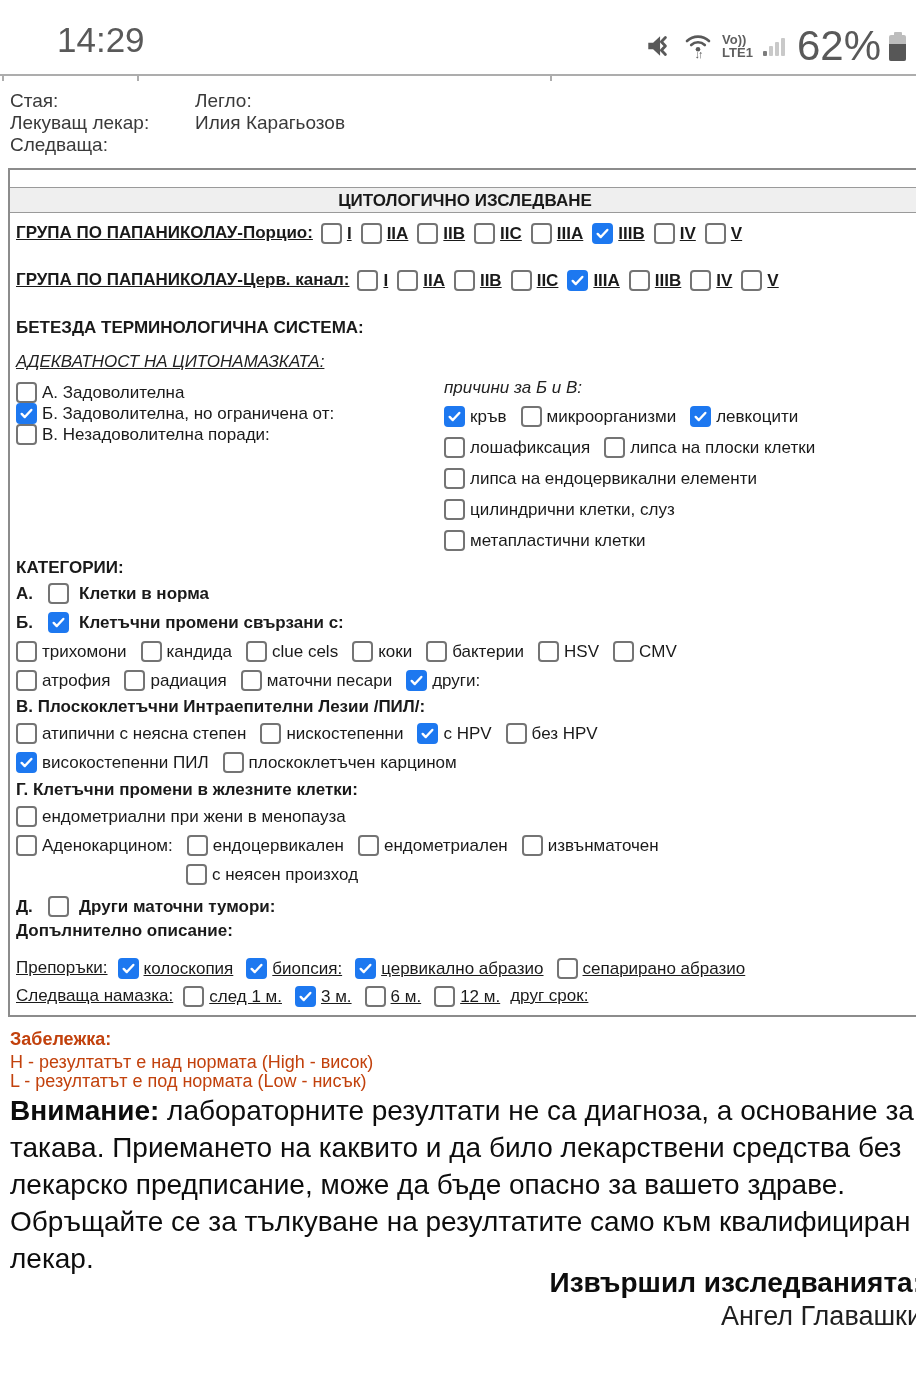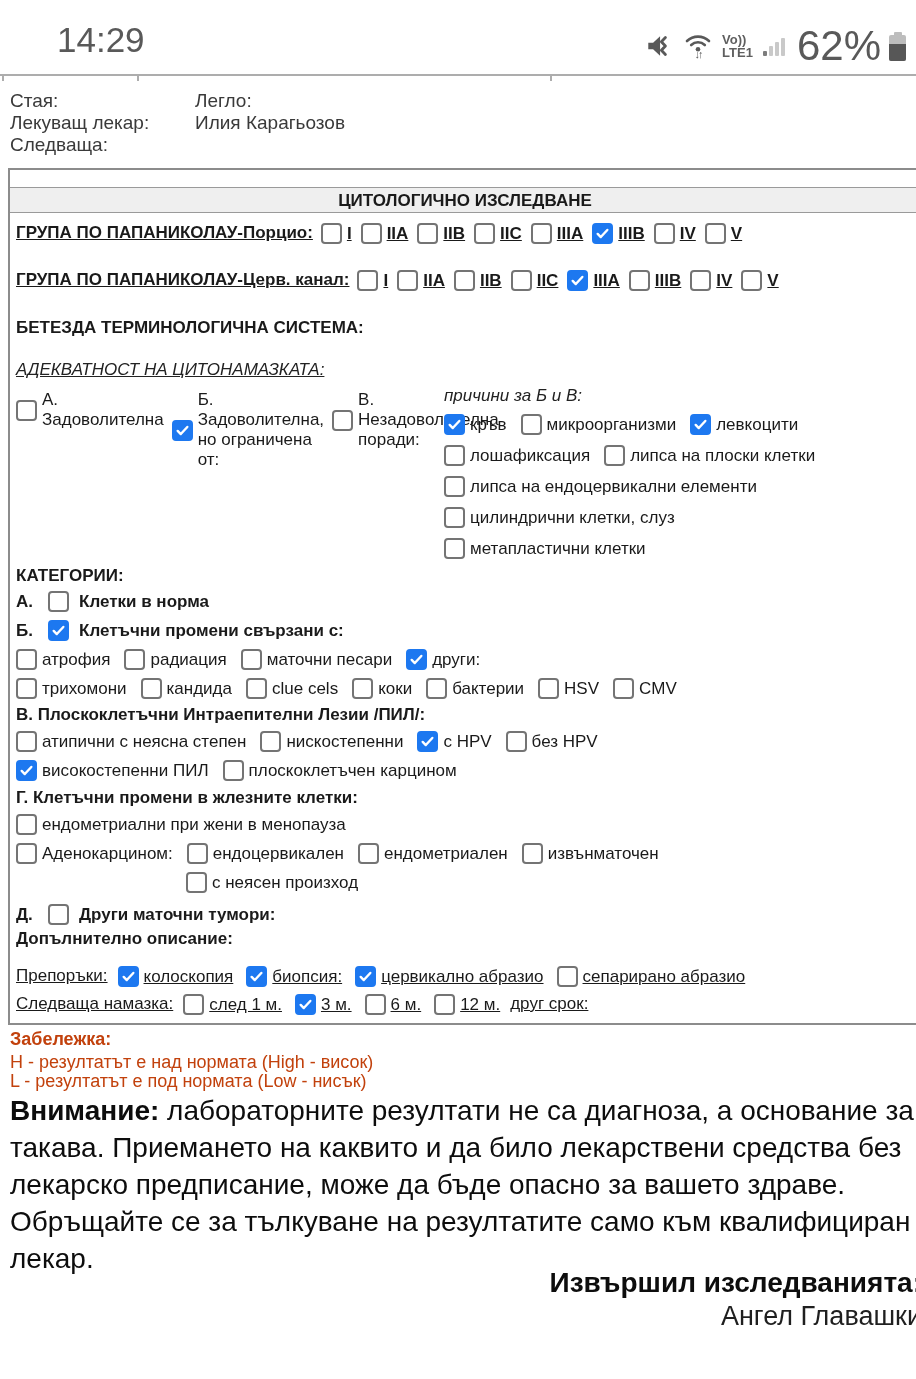--- a/index.html
+++ b/index.html
@@ -39,31 +39,31 @@
   .form-row{display:flex;align-items:flex-start;min-height:25px;text-decoration:underline;}
   .grp-label{font-weight:bold;margin-right:8px;white-space:nowrap;}
   .cb{width:21px;height:21px;border:2px solid #747474;border-radius:4px;background:#fff;flex:none;
     display:inline-flex;align-items:center;justify-content:center;}
   .cb.on{border-color:#1d78f0;background:#1d78f0;}
   .cb svg{width:17px;height:17px;display:block;}
   .cb svg path{stroke:#fff;stroke-width:3.4;fill:none;stroke-linecap:round;stroke-linejoin:round;}
   .cb-item{display:inline-flex;align-items:center;gap:5px;}
   .cb-item.bold .cb-label{font-weight:bold;}
   .cb-group{display:inline-flex;align-items:center;gap:9px;flex-wrap:nowrap;}
-  .cb-col{display:flex;align-items:flex-start;gap:8px;}
+  .cb-col{display:flex;flex-direction:column;align-items:flex-start;}
   .cb-rows .cb-row{display:flex;align-items:center;gap:14px;min-height:25px;margin-top:4px;}
   .cb-rows.spread .cb-row{margin-top:6px;}
   .cb-rows .cb-row.indent{margin-left:170px;}
   .h-bold{font-weight:bold;line-height:21px;}
   .h-italic{font-style:italic;line-height:21px;color:#222;}
   .h-underline{text-decoration:underline;}
   .row-pap1{margin-top:10px;}
   .row-pap2{margin-top:22px;}
   .h-betezda{margin-top:22px;}
-  .h-adekv{margin-top:21px;}
+  .h-adekv{margin-top:13px;}
   .twocol{display:flex;margin-top:5px;align-items:flex-start;}
   .col-left{width:428px;padding-top:5px;}
   .col-right{flex:1;}
   .h-categorii{margin-top:4px;}
   .cat-row{display:flex;align-items:center;gap:10px;min-height:25px;}
   .cat-letter{font-weight:bold;min-width:22px;}
   .cat-label{font-weight:bold;}
   .m3{margin-top:3px;}.m4{margin-top:4px;}.m7{margin-top:7px;}.m1{margin-top:1px;}
   .row-prep{margin-top:17px;}
   .row-next{margin-top:3px;}
@@ -312,67 +312,67 @@
             <path d="M5.2 12.6l4.4 4.4 9.2-10"></path>
           </svg>
         </span>
       <span class="cat-label">Клетъчни промени свързани с:</span>
     </div>
 
     <div class="cb-rows">
         <div class="cb-row">
           <span class="cb-item">
             <span class="cb"></span>
+            <span class="cb-label">трихомони</span>
+          </span>
+          <span class="cb-item">
+            <span class="cb"></span>
+            <span class="cb-label">кандида</span>
+          </span>
+          <span class="cb-item">
+            <span class="cb"></span>
+            <span class="cb-label">clue cels</span>
+          </span>
+          <span class="cb-item">
+            <span class="cb"></span>
+            <span class="cb-label">коки</span>
+          </span>
+          <span class="cb-item">
+            <span class="cb"></span>
+            <span class="cb-label">бактерии</span>
+          </span>
+          <span class="cb-item">
+            <span class="cb"></span>
+            <span class="cb-label">HSV</span>
+          </span>
+          <span class="cb-item">
+            <span class="cb"></span>
+            <span class="cb-label">CMV</span>
+          </span>
+        </div>
+        <div class="cb-row">
+          <span class="cb-item">
+            <span class="cb"></span>
             <span class="cb-label">атрофия</span>
           </span>
           <span class="cb-item">
             <span class="cb"></span>
             <span class="cb-label">радиация</span>
           </span>
           <span class="cb-item">
             <span class="cb"></span>
             <span class="cb-label">маточни песари</span>
           </span>
           <span class="cb-item">
             <span class="cb on">
               <svg viewBox="0 0 24 24">
                 <path d="M5.2 12.6l4.4 4.4 9.2-10"></path>
               </svg>
             </span>
             <span class="cb-label">други:</span>
-          </span>
-        </div>
-        <div class="cb-row">
-          <span class="cb-item">
-            <span class="cb"></span>
-            <span class="cb-label">трихомони</span>
-          </span>
-          <span class="cb-item">
-            <span class="cb"></span>
-            <span class="cb-label">кандида</span>
-          </span>
-          <span class="cb-item">
-            <span class="cb"></span>
-            <span class="cb-label">clue cels</span>
-          </span>
-          <span class="cb-item">
-            <span class="cb"></span>
-            <span class="cb-label">коки</span>
-          </span>
-          <span class="cb-item">
-            <span class="cb"></span>
-            <span class="cb-label">бактерии</span>
-          </span>
-          <span class="cb-item">
-            <span class="cb"></span>
-            <span class="cb-label">HSV</span>
-          </span>
-          <span class="cb-item">
-            <span class="cb"></span>
-            <span class="cb-label">CMV</span>
           </span>
         </div>
       </div>
 
     <div class="h-bold m3">В. Плоскоклетъчни Интраепителни Лезии /ПИЛ/:</div>
     <div class="cb-rows">
         <div class="cb-row">
           <span class="cb-item">
             <span class="cb"></span>
             <span class="cb-label">атипични с неясна степен</span>

